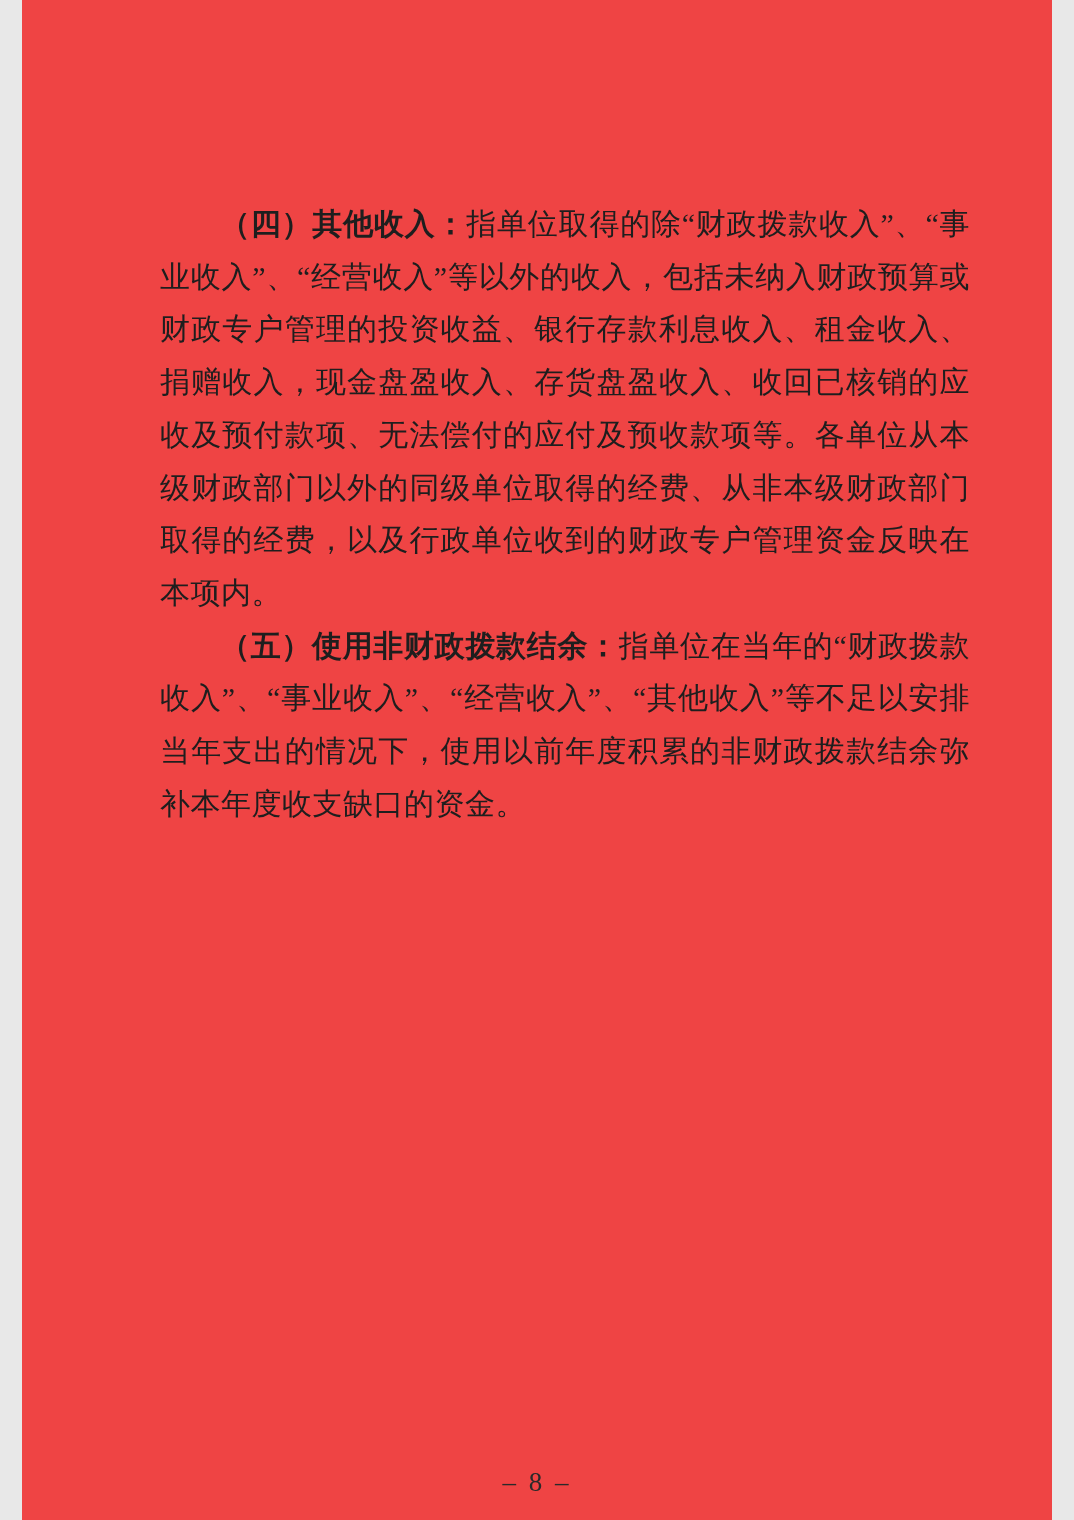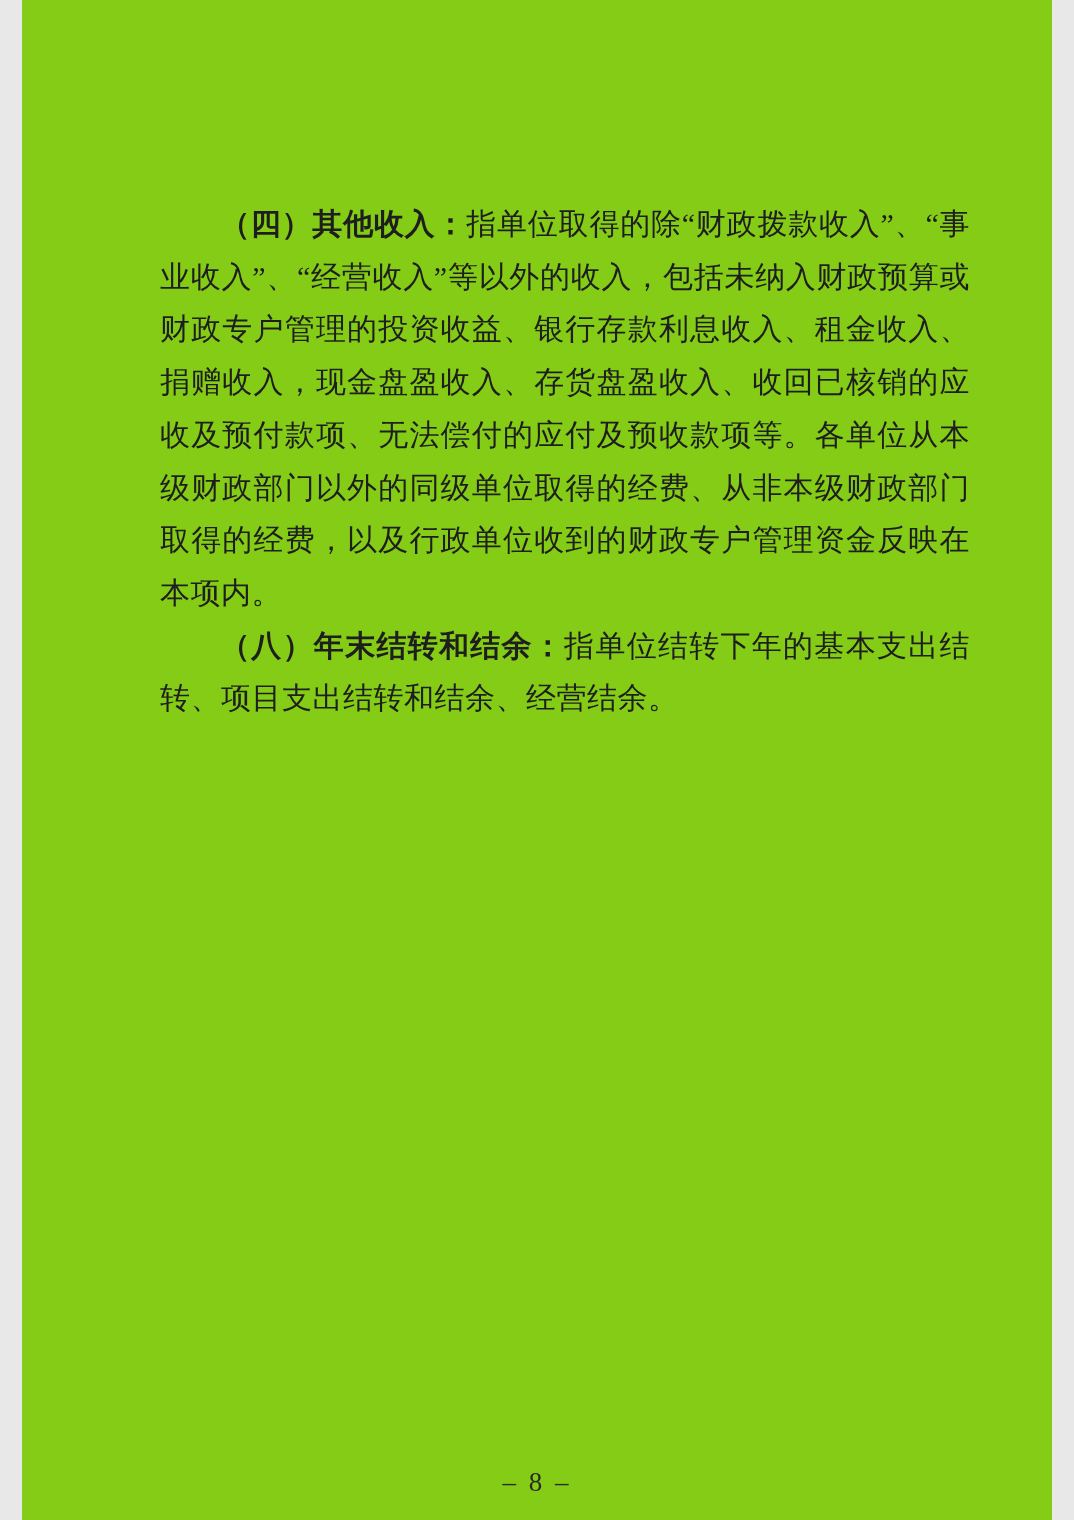--- a/index.html
+++ b/index.html
@@ -5,21 +5,21 @@
   html, body {
     margin: 0;
     padding: 0;
     background: #e8e8e8;
   }
   .page {
     position: relative;
     width: 1030px;
     height: 1520px;
     margin: 0 auto;
-    background: #84cc16;
+    background: #ef4444;
     overflow: hidden;
     font-family: "Liberation Serif", "DejaVu Serif", serif;
     color: #1e1e1e;
   }
   .doc-body {
     position: absolute;
     left: 138px;
     top: 198px;
     width: 810px;
     font-size: 30px;
@@ -48,22 +48,22 @@
   }
 </style>
 </head>
 <body>
 
 <div class="page">
   <div class="doc-body">
 
     <p class="para"><span class="para-heading">（四）其他收入：</span><span>指单位取得的除“财政拨款收入”、“事业收入”、“经营收入”等以外的收入，包括未纳入财政预算或财政专户管理的投资收益、银行存款利息收入、租金收入、捐赠收入，现金盘盈收入、存货盘盈收入、收回已核销的应收及预付款项、无法偿付的应付及预收款项等。各单位从本级财政部门以外的同级单位取得的经费、从非本级财政部门取得的经费，以及行政单位收到的财政专户管理资金反映在本项内。</span></p>
 
+    <p class="para"><span class="para-heading">（五）使用非财政拨款结余：</span><span>指单位在当年的“财政拨款收入”、“事业收入”、“经营收入”、“其他收入”等不足以安排当年支出的情况下，使用以前年度积累的非财政拨款结余弥补本年度收支缺口的资金。</span></p>
 
 
 
-    <p class="para"><span class="para-heading">（八）年末结转和结余：</span><span>指单位结转下年的基本支出结转、项目支出结转和结余、经营结余。</span></p>
 
 
   </div>
 
   <div class="page-number">– 8 –</div>
 </div>
 
 </body></html>

